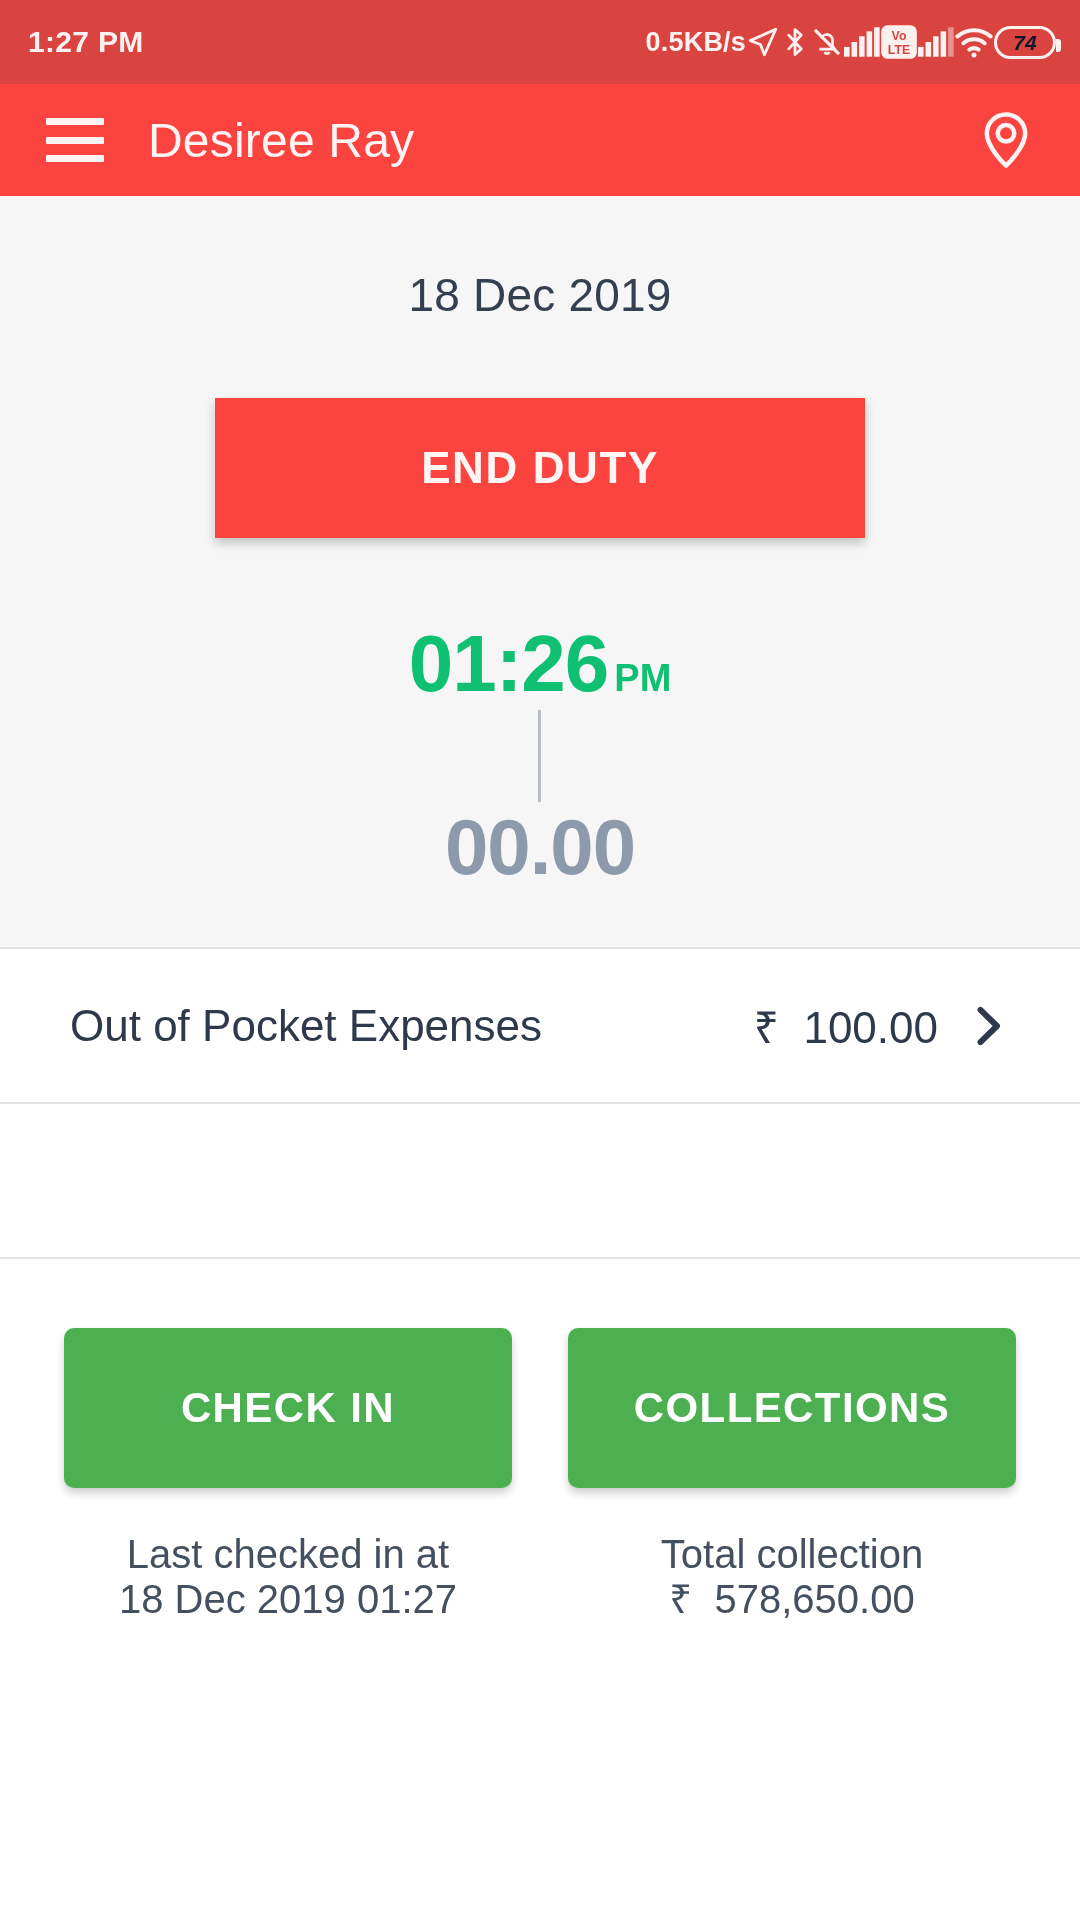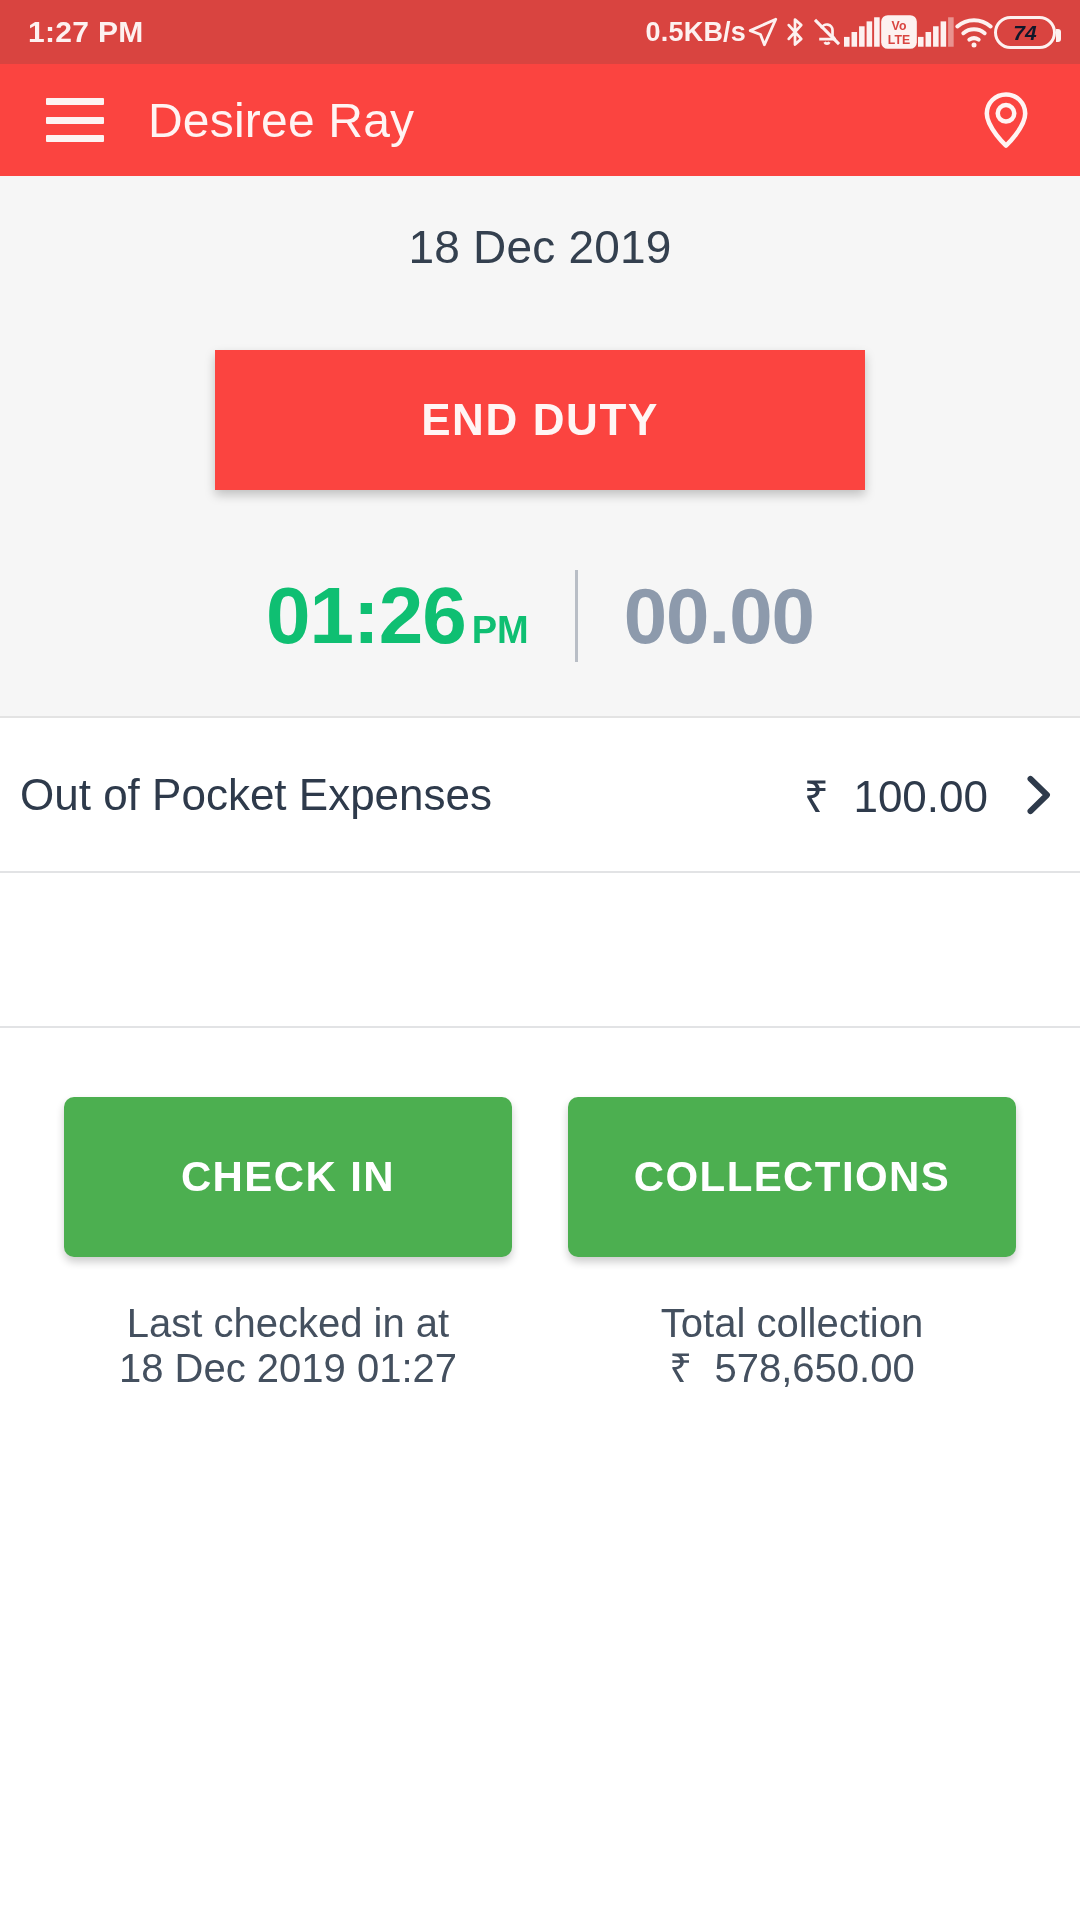--- a/index.html
+++ b/index.html
@@ -5,21 +5,21 @@
   * { margin:0; padding:0; box-sizing:border-box; }
   html, body {
     width:1080px; height:1920px;
     background:#ffffff;
     font-family:"Liberation Sans", sans-serif;
     overflow:hidden;
   }
 
   
   .status-bar{
-    height:64px; width:100%;
+    height:84px; width:100%;
     background:#D94440;
     display:flex; align-items:center;
     padding:0 24px 0 28px;
     color:#FDF1F0;
   }
   .status-time{
     font-size:30px; font-weight:bold; letter-spacing:.3px;
     white-space:nowrap;
   }
   .status-right{
@@ -61,57 +61,57 @@
     margin-left:44px;
     color:#FFF4F3; font-size:48px; font-weight:500; letter-spacing:.2px;
   }
   .pin-btn{ margin-left:auto; width:72px; height:72px;
     display:flex; align-items:center; justify-content:center; cursor:pointer; }
 
   
   .duty-panel{
     background:#F6F6F6;
     border-bottom:2px solid #E3E3E3;
-    padding-top:44px; padding-bottom:54px;
+    padding-top:72px; padding-bottom:54px;
     display:flex; flex-direction:column; align-items:center;
   }
   .duty-date{
     font-size:46px; color:#34404F; font-weight:400; letter-spacing:.2px;
   }
   .end-duty-btn{
     margin-top:76px;
     width:650px; height:140px;
     background:#FB4440; color:#FFF5F4;
     border:none; border-radius:0;
     font-family:inherit; font-size:44px; font-weight:bold; letter-spacing:1.6px;
     box-shadow:0 5px 10px rgba(0,0,0,0.22);
     cursor:pointer;
   }
   .time-row{
     margin-top:80px;
-    display:flex; align-items:flex-end; justify-content:center;
+    display:flex; align-items:center; justify-content:center;flex-direction:column;
   }
   .clock{
     display:flex; align-items:baseline;
     color:#0FBF72; letter-spacing:-1px;
   }
   .clock-main{ font-size:80px; font-weight:bold; }
   .clock-ampm{ font-size:38px; font-weight:bold; margin-left:6px; letter-spacing:0; }
   .time-divider{
     width:3px; height:92px; background:#B9BEC6; margin:0 46px;
   }
   .odometer{
     font-size:78px; font-weight:bold; color:#8D9AAC; letter-spacing:-1px;
   }
 
   
   .row{
     height:155px; width:100%;
     display:flex; align-items:center;
-    padding:0 20px;
+    padding:0 70px;
     border-bottom:2px solid #E2E3E5;
     background:#ffffff;
   }
   .row-label-strong{ font-size:44px; color:#2E3A4B; font-weight:500; }
   .row-label-light{ font-size:42px; color:#45505F; font-weight:400; }
   .row-right{ margin-left:auto; display:flex; align-items:center; }
   .row-value-strong{ font-size:44px; color:#2E3A4B; font-weight:500; white-space:pre; }
   .row-value-light{ font-size:42px; color:#45505F; font-weight:400; white-space:pre; }
   .chev{ margin-left:26px; display:flex; align-items:center; }
 

